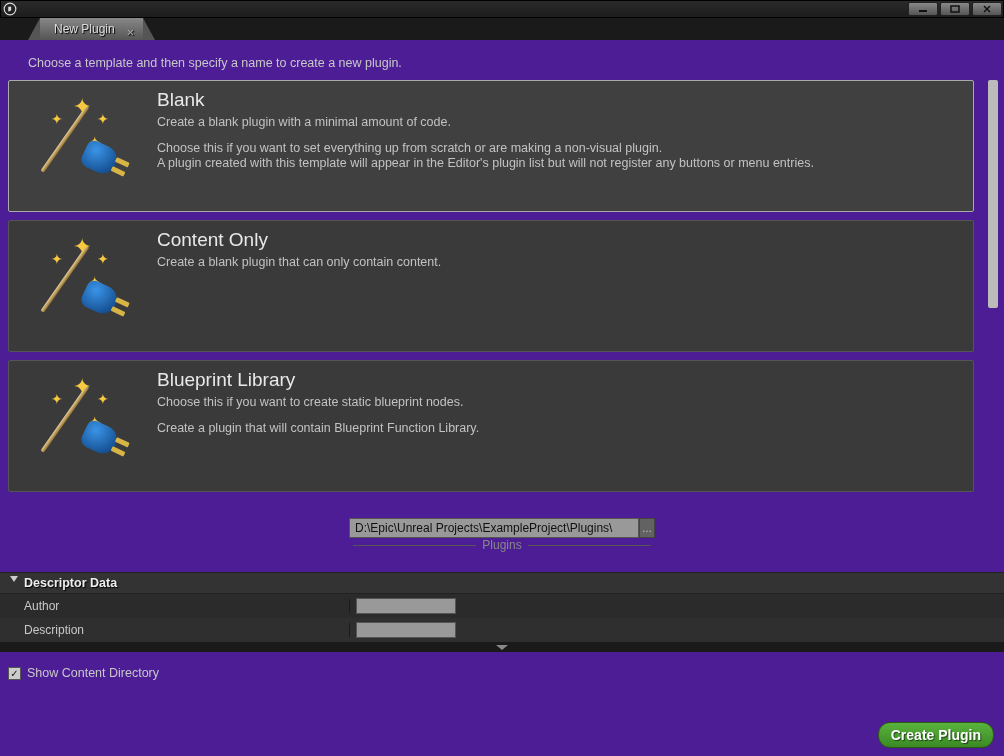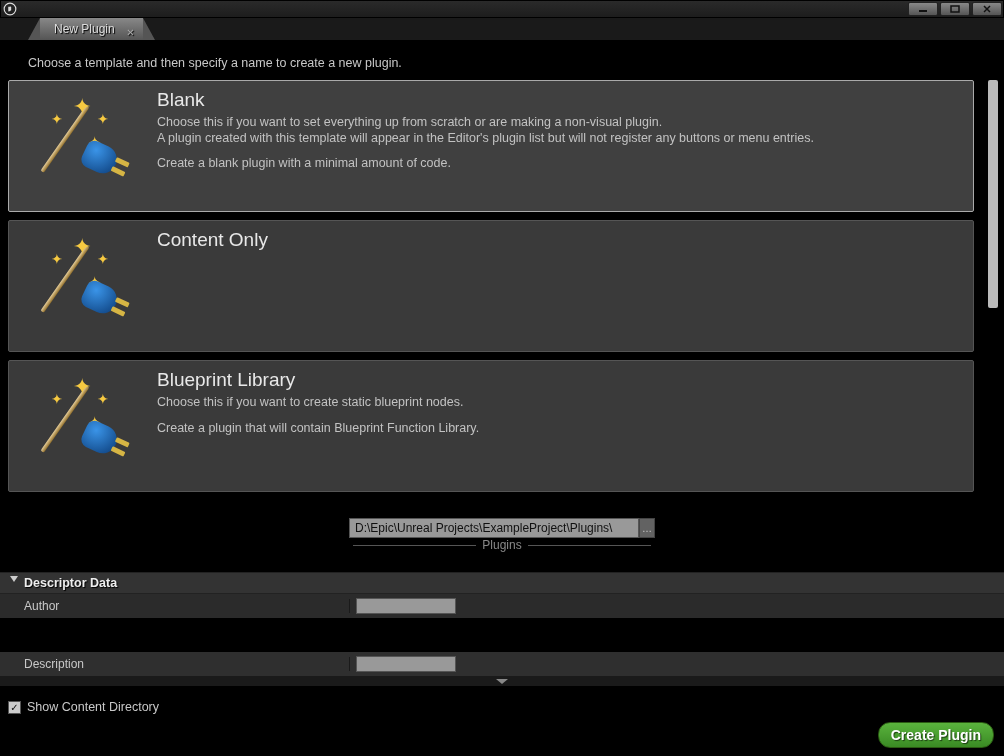--- a/index.html
+++ b/index.html
@@ -88,21 +88,21 @@
     right: 8px; top: 4px;
     font-size: 10px;
     color: #aaa;
     cursor: pointer;
   }
 
   
   .content {
     position: absolute;
     top: 40px; left: 0; right: 0; bottom: 0;
-    background: #000000;
+    background: #4c1d95;
     display: flex;
     flex-direction: column;
     padding-bottom: 8px;
   }
   .instruction {
     padding: 16px 28px 10px;
     color: #c8c8c8;
     font-size: 12.5px;
   }
 
@@ -230,21 +230,20 @@
   }
   .caret {
     width: 0; height: 0;
     border-top: 6px solid #ccc;
     border-left: 4px solid transparent;
     border-right: 4px solid transparent;
   }
   .descriptor-body {
     display: flex;
     flex-direction: column;
-    gap: 34px;
   }
   .descriptor-row {
     display: flex;
     align-items: center;
     height: 24px;
     background: #2b2b2b;
   }
   .descriptor-row:nth-child(even) {
     background: #2f2f2f;
   }
@@ -398,40 +397,41 @@
             <div class="spark2">✦</div>
             <div class="spark3">✦</div>
             <div class="spark4">✦</div>
           <div class="plug-body">
               <div class="prong1"></div>
               <div class="prong2"></div>
             </div>
         </div>
         <div class="template-text">
           <h2>Blank</h2>
+          <p>Create a blank plugin with a minimal amount of code.</p>
           <p style="white-space: pre-line;">Choose this if you want to set everything up from scratch or are making a non-visual plugin.
 A plugin created with this template will appear in the Editor's plugin list but will not register any buttons or menu entries.</p>
-          <p>Create a blank plugin with a minimal amount of code.</p>
         </div>
       </div>
 
       <div class="template-card">
         <div class="template-icon">
           <div class="wand"></div>
           <div class="spark1">✦</div>
             <div class="spark2">✦</div>
             <div class="spark3">✦</div>
             <div class="spark4">✦</div>
           <div class="plug-body">
               <div class="prong1"></div>
               <div class="prong2"></div>
             </div>
         </div>
         <div class="template-text">
           <h2>Content Only</h2>
+          <p>Create a blank plugin that can only contain content.</p>
           <p></p>
         </div>
       </div>
 
       <div class="template-card">
         <div class="template-icon">
           <div class="wand"></div>
           <div class="spark1">✦</div>
             <div class="spark2">✦</div>
             <div class="spark3">✦</div>

